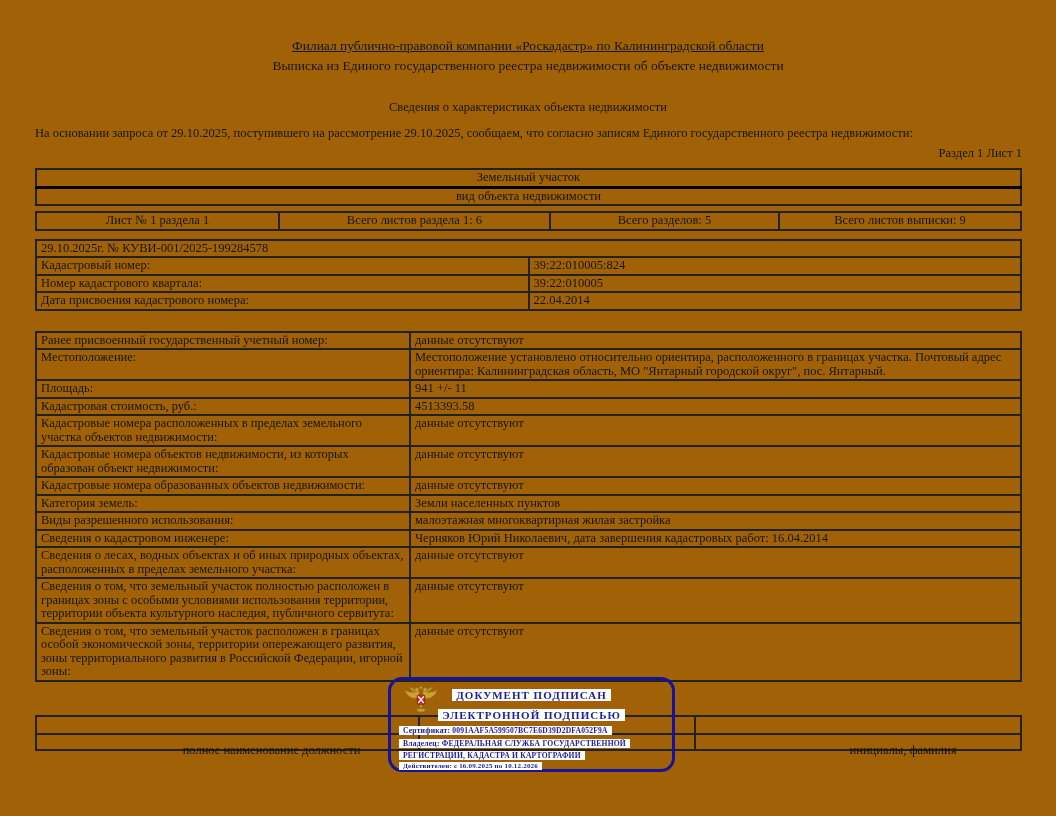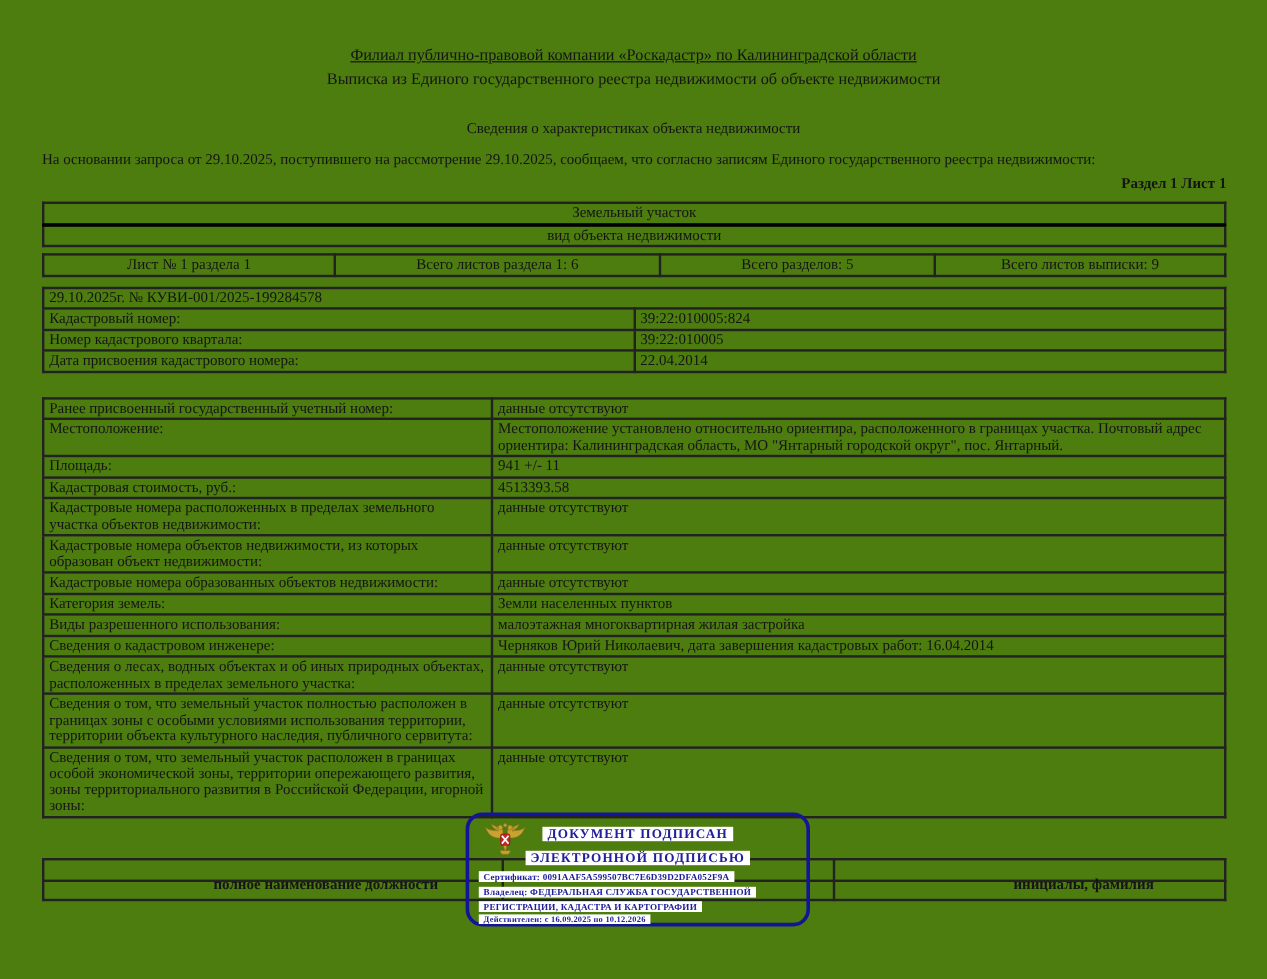--- a/index.html
+++ b/index.html
@@ -1,46 +1,46 @@
 <!DOCTYPE html>
 <html><head>
 <meta charset="utf-8">
 <style>
   html,body { margin:0; padding:0; background:#ffffff; }
   .page {
-    position:relative; width:1056px; height:816px; background:#4d7c0f;
+    position:relative; width:1056px; height:816px; background:#a16207;
     font-family:"Liberation Serif","DejaVu Serif",serif; color:#151515;
     overflow:hidden;
   }
   .center { text-align:center; }
   .org-name { padding-top:38px; font-size:13.5px; }
   .org-name span { text-decoration:underline; }
   .org-caption { font-size:8px; margin-top:1px; }
   .doc-title { font-size:13.5px; margin-top:4px; }
   .section-title { font-size:12.5px; margin-top:26px; }
   .request-line { font-size:12.5px; margin:11px 34px 0 35px; }
-  .section-sheet { font-size:12.5px; margin:5px 34px 0 0; text-align:right;font-weight:bold; }
+  .section-sheet { font-size:12.5px; margin:5px 34px 0 0; text-align:right; }
 
   table { border-collapse:collapse; table-layout:fixed; width:987px; margin-left:35px; }
   td { border:2px solid #222; font-size:12.5px; line-height:13.5px; padding:1px 4px; vertical-align:top; }
 
   .tblA { margin-top:7px; }
   .tblA td { text-align:center; }
   .tblA tr:first-child td { border-bottom:3px solid #000000; }
 
   .tblB { margin-top:5px; }
   .tblB td { text-align:center; }
 
   .tblC { margin-top:8px; }
   .tblD { margin-top:20px; }
 
   
   .footer { position:absolute; left:35px; top:715px; width:987px; height:36px; z-index:1; }
   .fline { position:absolute; background:#222; }
-  .fcap { position:absolute; font-size:12.5px; font-weight:bold; text-align:center; line-height:15px; top:15px;padding-left:45px; }
+  .fcap { position:absolute; font-size:12.5px; font-weight:normal; text-align:center; line-height:15px; top:28px;padding-left:45px; }
 
   
   .stamp {
     position:absolute; left:388px; top:677px; width:281px; height:89px; z-index:2;
     border:3px solid #14149a; border-radius:14px; background:transparent;
     color:#20209a;
   }
   .stamp .h1, .stamp .h2 { position:absolute; width:100%; text-align:center; font-size:11px; font-weight:bold; letter-spacing:1px; line-height:12px; }
   .stamp .h1 { top:9px; }
   .stamp .h2 { top:29px; }

